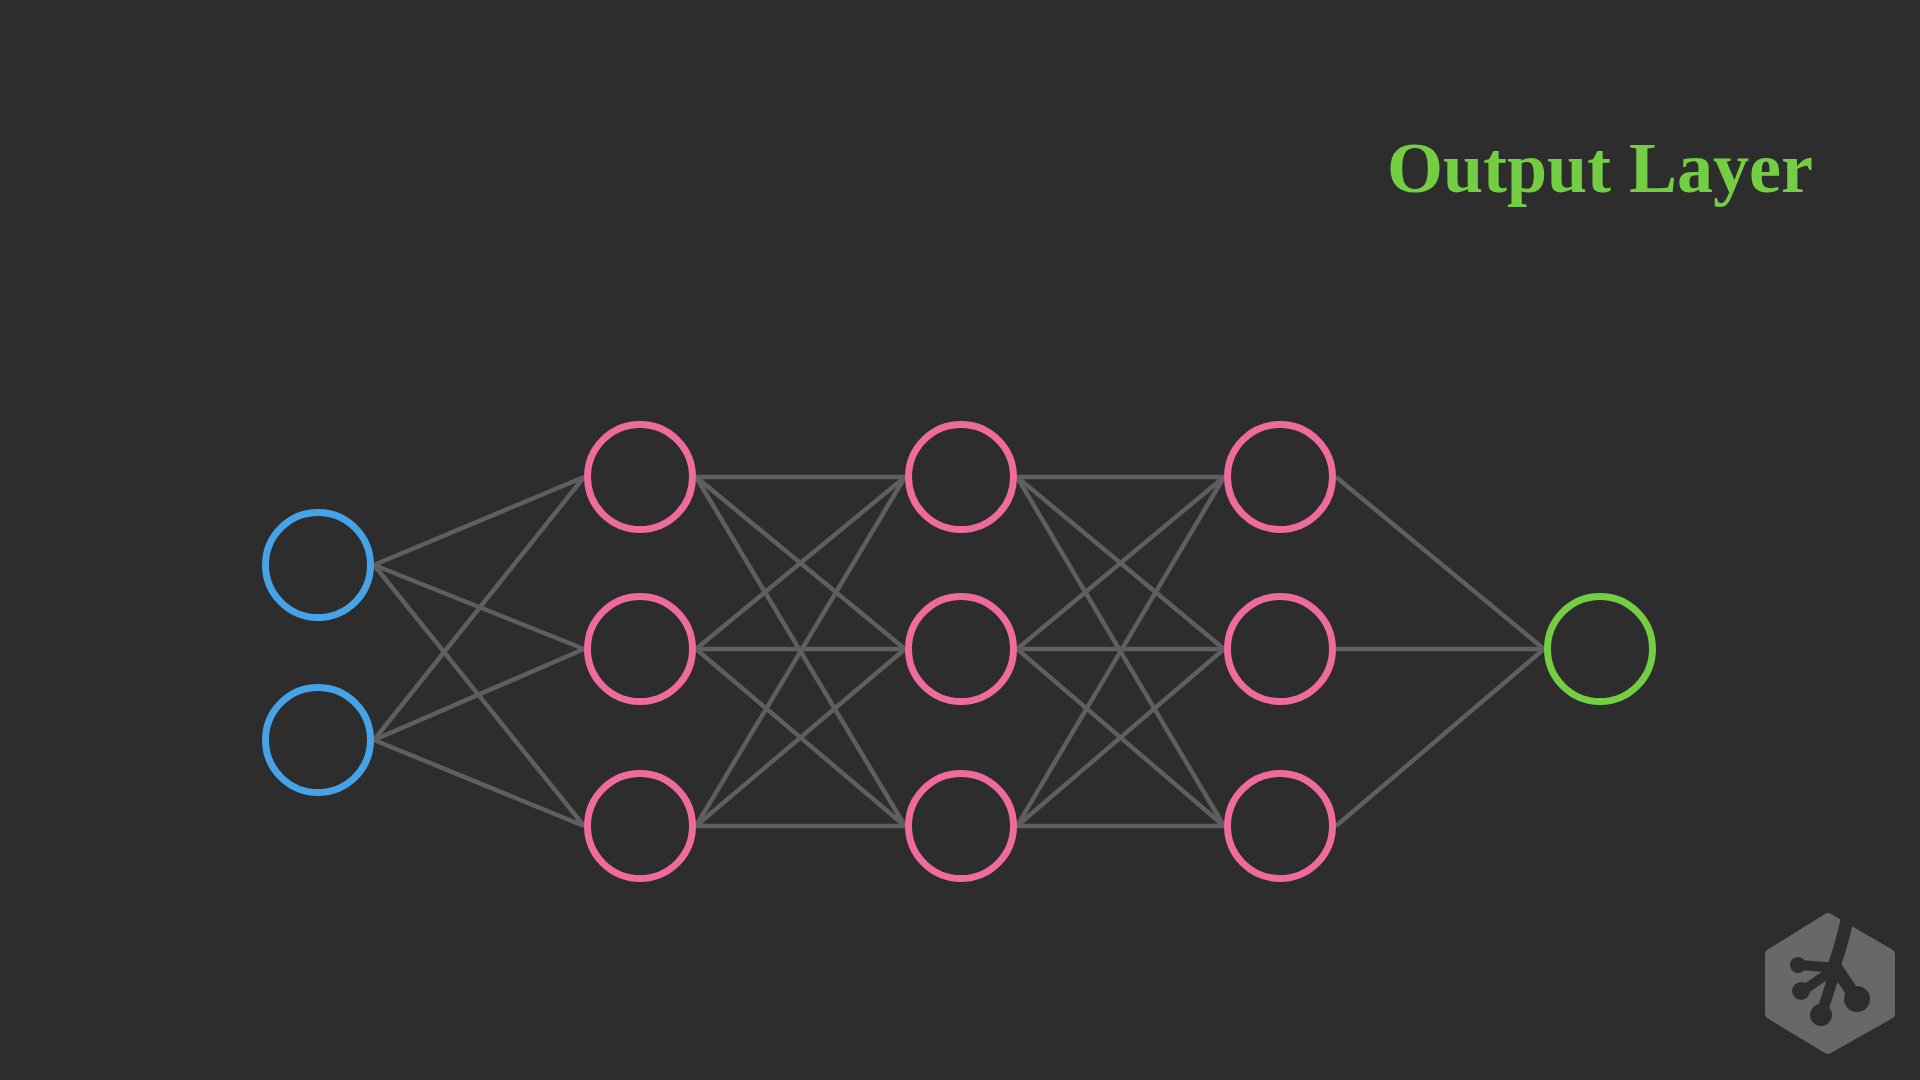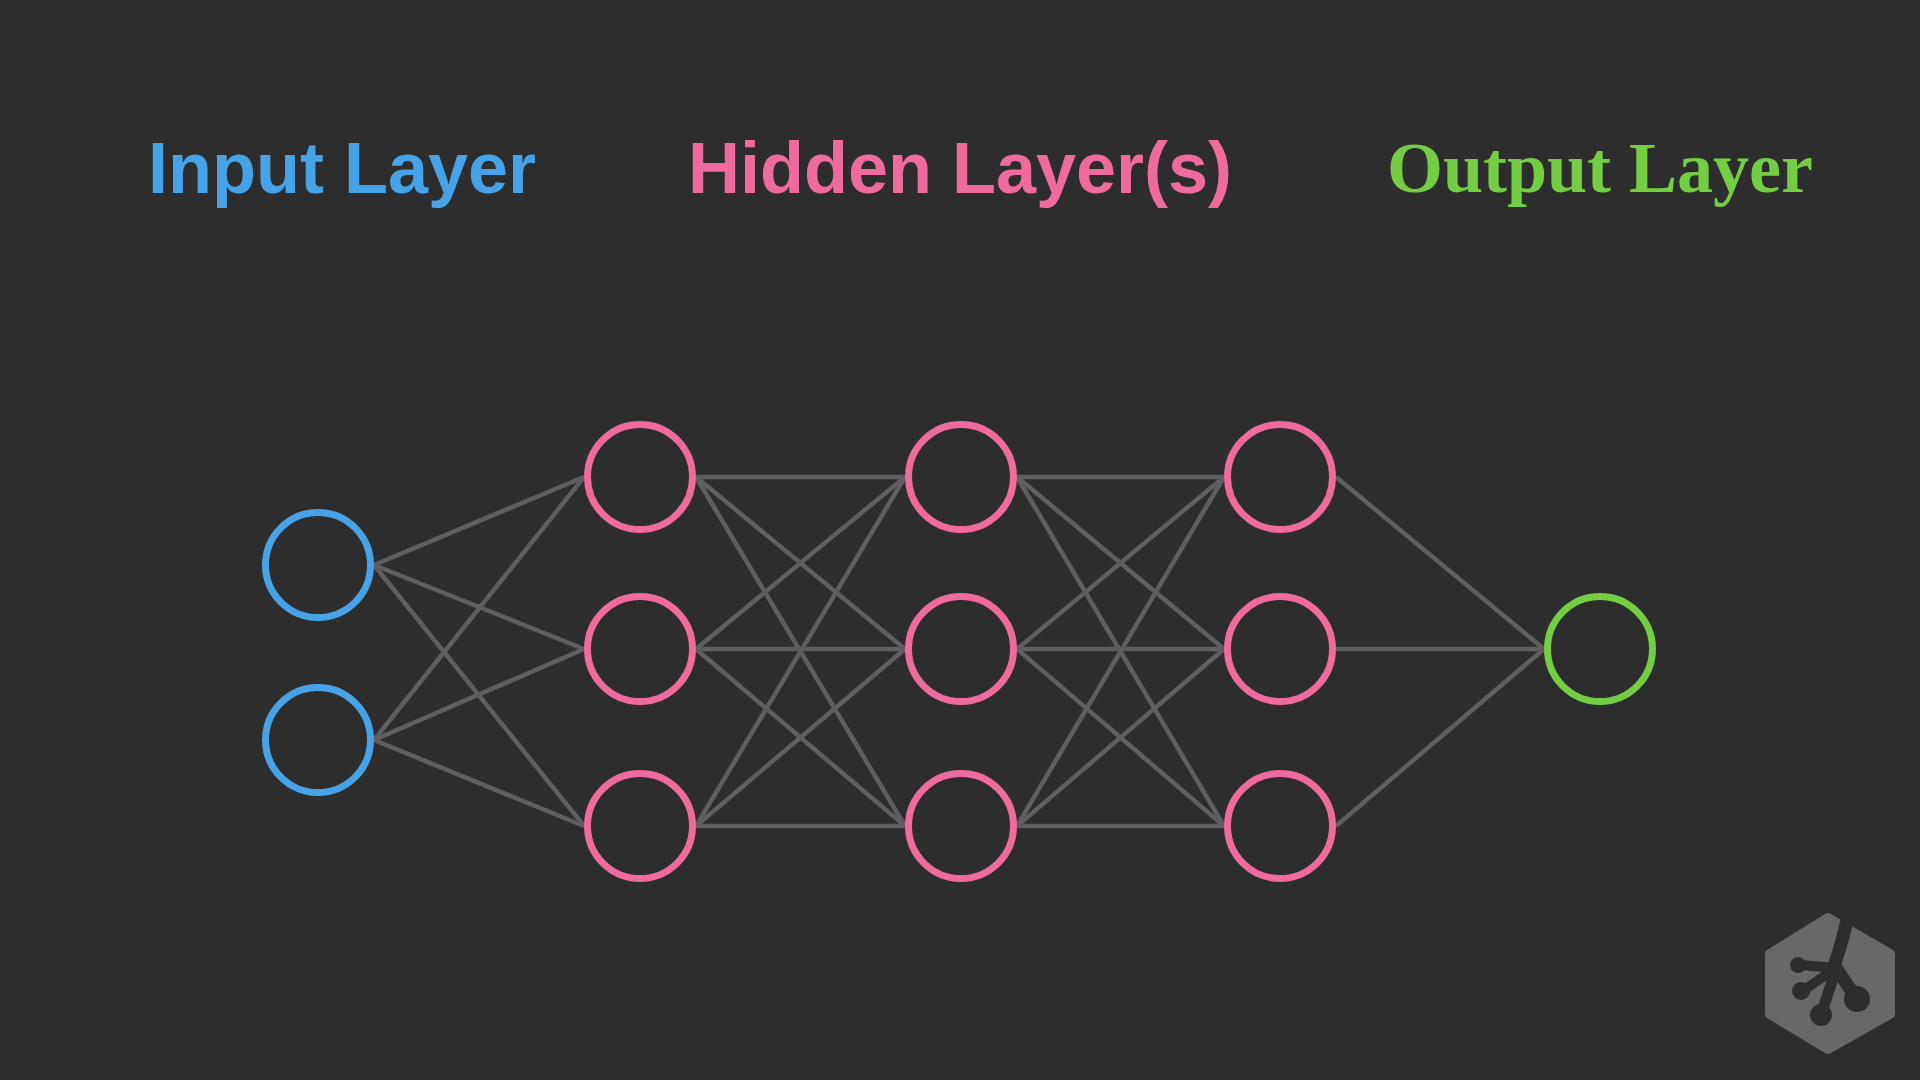--- a/index.html
+++ b/index.html
@@ -34,23 +34,21 @@
     width: 1920px;
     height: 1080px;
     display: block;
   }
 </style>
 </head>
 <body>
 
 <div class="stage" style="background: rgb(45, 45, 45);">
 
-  <div class="layer-label" style="left: 342px; top: 132px; color: rgb(71, 163, 232);">Input Layer</div>
 
-  <div class="layer-label" style="left: 960px; top: 132px; color: rgb(239, 107, 158);">Hidden Layer(s)</div>
 
   <div class="layer-label" style="left: 1600px; top: 132px; color: rgb(116, 206, 68); font-family: Liberation Serif, serif;">Output Layer</div>
 
   <svg class="network-svg" viewBox="0 0 1920 1080" xmlns="http://www.w3.org/2000/svg">
 
     <g id="edges-group">
         <line x1="374" y1="565" x2="584" y2="477" stroke="#5f5f5f" stroke-width="4.5"></line>
         <line x1="374" y1="565" x2="584" y2="649" stroke="#5f5f5f" stroke-width="4.5"></line>
         <line x1="374" y1="565" x2="584" y2="826" stroke="#5f5f5f" stroke-width="4.5"></line>
         <line x1="374" y1="740" x2="584" y2="477" stroke="#5f5f5f" stroke-width="4.5"></line>

